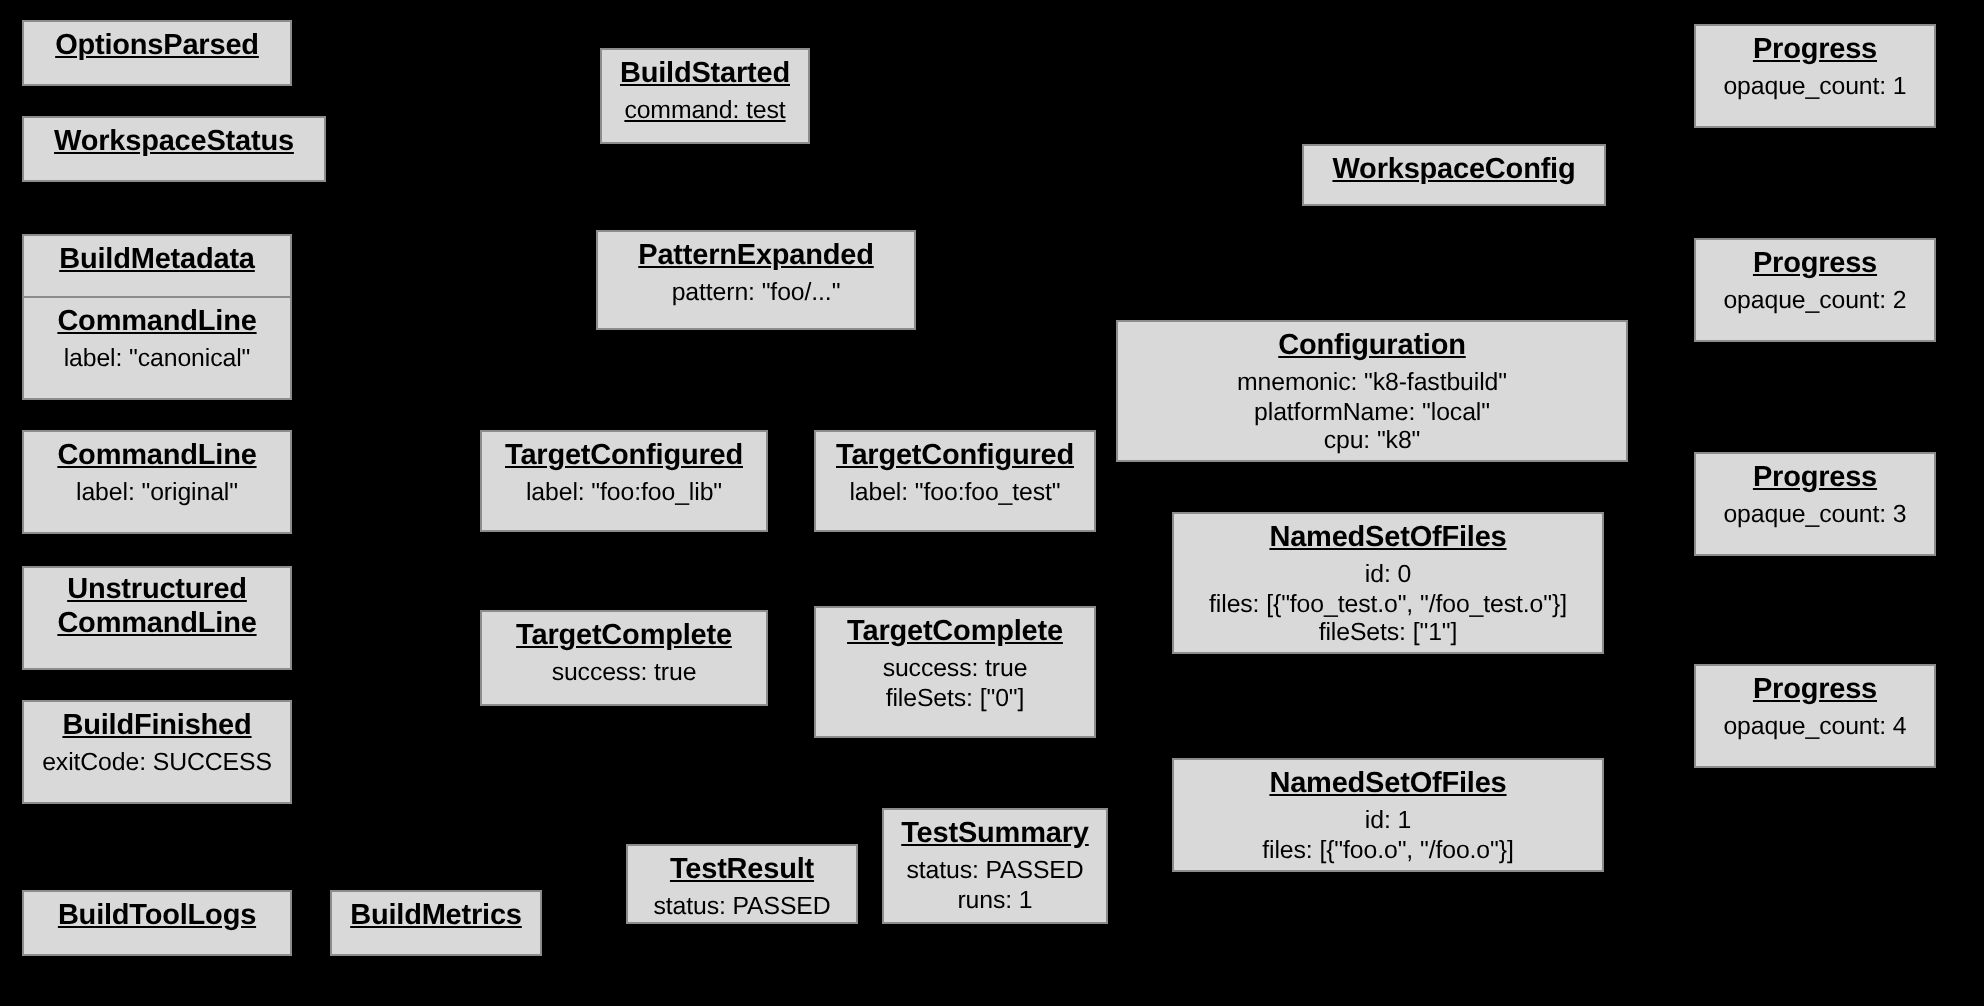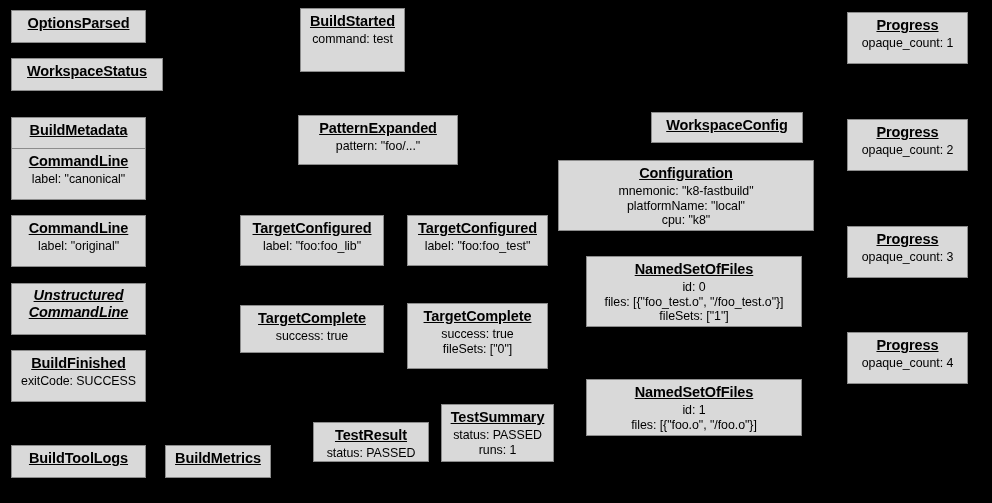--- a/index.html
+++ b/index.html
@@ -59,32 +59,32 @@
 <div id="canvas" style="background: rgb(0, 0, 0); text-align: center;">
     <div class="node" style="left: 11px; top: 10px; width: 135px; height: 33px; background: rgb(217, 217, 217); border-color: rgb(140, 140, 140); color: rgb(0, 0, 0);"><span class="title">OptionsParsed</span></div>
     <div class="node" style="left: 11px; top: 58px; width: 152px; height: 33px; background: rgb(217, 217, 217); border-color: rgb(140, 140, 140); color: rgb(0, 0, 0);"><span class="title">WorkspaceStatus</span></div>
     <div class="node" style="left: 11px; top: 117px; width: 135px; height: 33px; background: rgb(217, 217, 217); border-color: rgb(140, 140, 140); color: rgb(0, 0, 0);"><span class="title">BuildMetadata</span></div>
     <div class="node" style="left: 11px; top: 148px; width: 135px; height: 52px; background: rgb(217, 217, 217); border-color: rgb(140, 140, 140); color: rgb(0, 0, 0);"><span class="title">CommandLine</span><div class="fields">
         <div class="field">label: "canonical"</div>
       </div></div>
     <div class="node" style="left: 11px; top: 215px; width: 135px; height: 52px; background: rgb(217, 217, 217); border-color: rgb(140, 140, 140); color: rgb(0, 0, 0);"><span class="title">CommandLine</span><div class="fields">
         <div class="field">label: "original"</div>
       </div></div>
-    <div class="node" style="left: 11px; top: 283px; width: 135px; height: 52px; background: rgb(217, 217, 217); border-color: rgb(140, 140, 140); color: rgb(0, 0, 0); font-style: italic;">
+    <div class="node" style="left: 11px; top: 283px; width: 135px; height: 52px; background: rgb(217, 217, 217); border-color: rgb(140, 140, 140); color: rgb(0, 0, 0);">
       <span class="title-wrap">
         <div>Unstructured</div>
         <div>CommandLine</div>
       </span>
     </div>
     <div class="node" style="left: 11px; top: 350px; width: 135px; height: 52px; background: rgb(217, 217, 217); border-color: rgb(140, 140, 140); color: rgb(0, 0, 0);"><span class="title">BuildFinished</span><div class="fields">
         <div class="field">exitCode: SUCCESS</div>
       </div></div>
     <div class="node" style="left: 11px; top: 445px; width: 135px; height: 33px; background: rgb(217, 217, 217); border-color: rgb(140, 140, 140); color: rgb(0, 0, 0);"><span class="title">BuildToolLogs</span></div>
     <div class="node" style="left: 165px; top: 445px; width: 106px; height: 33px; background: rgb(217, 217, 217); border-color: rgb(140, 140, 140); color: rgb(0, 0, 0);"><span class="title">BuildMetrics</span></div>
-    <div class="node" style="left: 300px; top: 8px; width: 105px; height: 64px; background: rgb(217, 217, 217); border-color: rgb(140, 140, 140); color: rgb(0, 0, 0);"><span class="title">BuildStarted</span><div class="fields">
+    <div class="node" style="left: 300px; top: 24px; width: 105px; height: 48px; background: rgb(217, 217, 217); border-color: rgb(140, 140, 140); color: rgb(0, 0, 0); text-decoration: underline;"><span class="title">BuildStarted</span><div class="fields">
         <div class="field">command: test</div>
       </div></div>
     <div class="node" style="left: 298px; top: 115px; width: 160px; height: 50px; background: rgb(217, 217, 217); border-color: rgb(140, 140, 140); color: rgb(0, 0, 0);"><span class="title">PatternExpanded</span><div class="fields">
         <div class="field">pattern: "foo/..."</div>
       </div></div>
     <div class="node" style="left: 240px; top: 215px; width: 144px; height: 51px; background: rgb(217, 217, 217); border-color: rgb(140, 140, 140); color: rgb(0, 0, 0);"><span class="title">TargetConfigured</span><div class="fields">
         <div class="field">label: "foo:foo_lib"</div>
       </div></div>
     <div class="node" style="left: 407px; top: 215px; width: 141px; height: 51px; background: rgb(217, 217, 217); border-color: rgb(140, 140, 140); color: rgb(0, 0, 0);"><span class="title">TargetConfigured</span><div class="fields">
         <div class="field">label: "foo:foo_test"</div>
@@ -96,21 +96,21 @@
         <div class="field">success: true</div>
         <div class="field">fileSets: ["0"]</div>
       </div></div>
     <div class="node" style="left: 313px; top: 422px; width: 116px; height: 40px; background: rgb(217, 217, 217); border-color: rgb(140, 140, 140); color: rgb(0, 0, 0);"><span class="title">TestResult</span><div class="fields">
         <div class="field">status: PASSED</div>
       </div></div>
     <div class="node" style="left: 441px; top: 404px; width: 113px; height: 58px; background: rgb(217, 217, 217); border-color: rgb(140, 140, 140); color: rgb(0, 0, 0);"><span class="title">TestSummary</span><div class="fields">
         <div class="field">status: PASSED</div>
         <div class="field">runs: 1</div>
       </div></div>
-    <div class="node" style="left: 651px; top: 72px; width: 152px; height: 31px; background: rgb(217, 217, 217); border-color: rgb(140, 140, 140); color: rgb(0, 0, 0); margin-top: 40px;"><span class="title">WorkspaceConfig</span></div>
+    <div class="node" style="left: 651px; top: 72px; width: 152px; height: 31px; background: rgb(217, 217, 217); border-color: rgb(140, 140, 140); color: rgb(0, 0, 0);"><span class="title">WorkspaceConfig</span></div>
     <div class="node" style="left: 558px; top: 160px; width: 256px; height: 71px; background: rgb(217, 217, 217); border-color: rgb(140, 140, 140); color: rgb(0, 0, 0);"><span class="title">Configuration</span><div class="fields">
         <div class="field">mnemonic: "k8-fastbuild"</div>
         <div class="field">platformName: "local"</div>
         <div class="field">cpu: "k8"</div>
       </div></div>
     <div class="node" style="left: 586px; top: 256px; width: 216px; height: 71px; background: rgb(217, 217, 217); border-color: rgb(140, 140, 140); color: rgb(0, 0, 0);"><span class="title">NamedSetOfFiles</span><div class="fields">
         <div class="field">id: 0</div>
         <div class="field">files: [{"foo_test.o", "/foo_test.o"}]</div>
         <div class="field">fileSets: ["1"]</div>
       </div></div>

